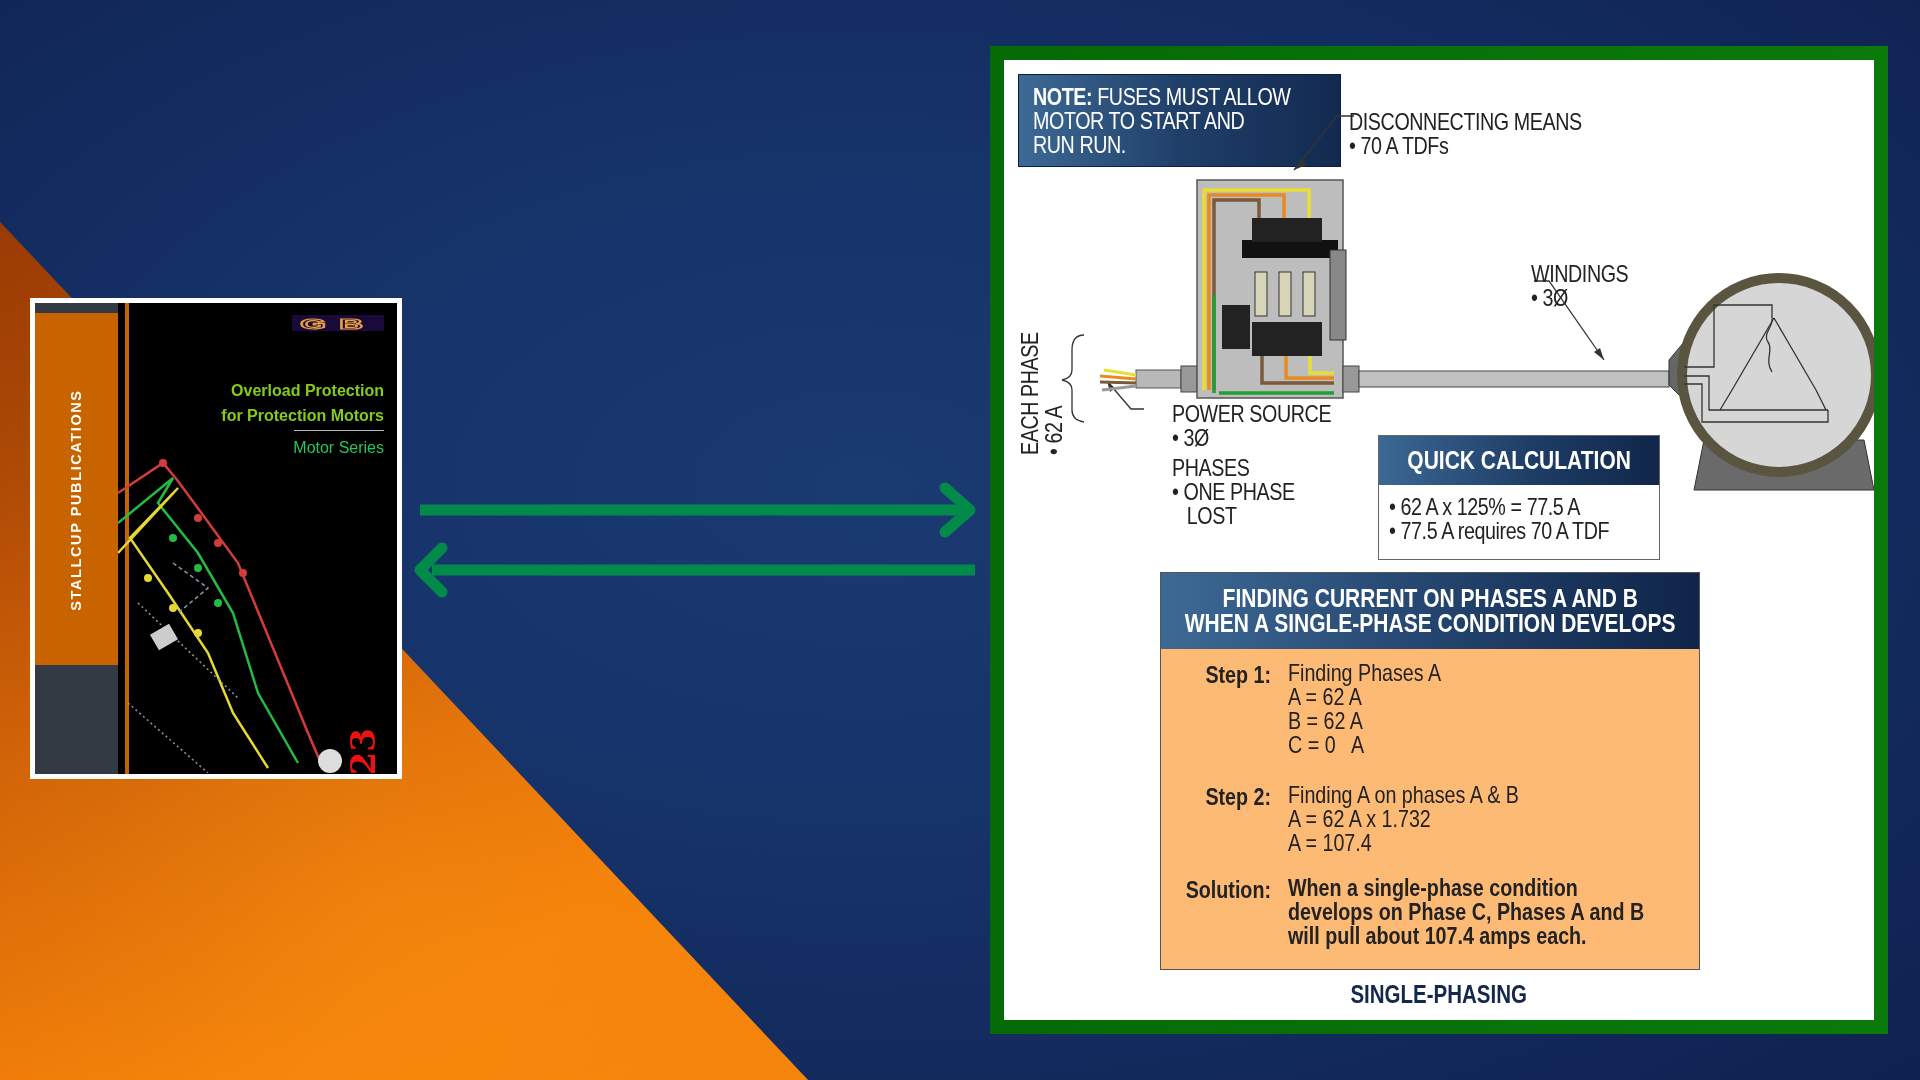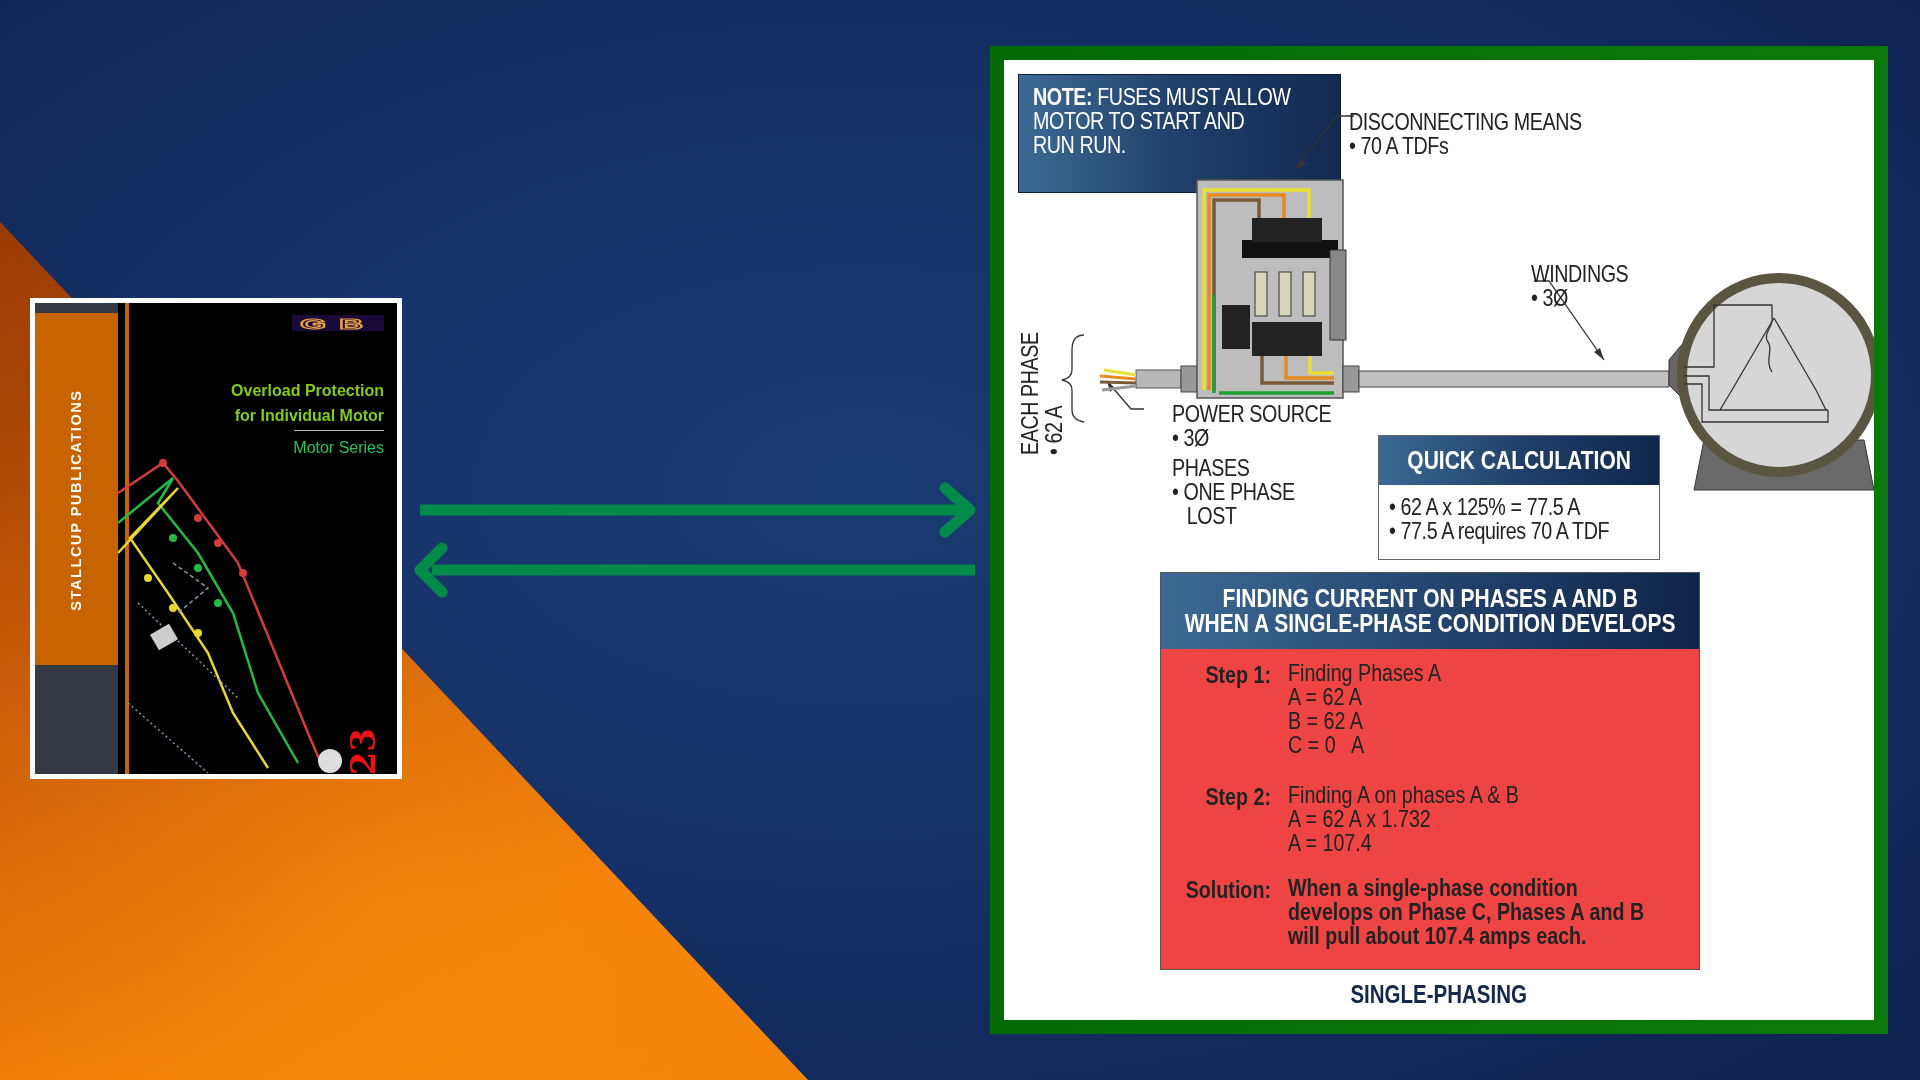--- a/index.html
+++ b/index.html
@@ -51,37 +51,37 @@
   .arrows { position:absolute; left:400px; top:470px; width:600px; height:140px; }
 
   
   .frame {
     position:absolute; left:990px; top:46px; width:898px; height:988px;
     background: linear-gradient(90deg, #066a06, #0a7a0a); box-sizing:border-box; padding:14px;
   }
   .panel { position:relative; width:100%; height:100%; background:#fff; overflow:hidden; }
   .dtext { position:absolute; color:#222; font-size:24px; line-height:24px; transform:scaleX(0.82); transform-origin:left top; white-space:nowrap; letter-spacing:-0.5px; }
   .note-box {
-    position:absolute; left:14px; top:14px; width:323px; height:119px;
+    position:absolute; left:14px; top:14px; width:323px; height:93px;
     background: linear-gradient(90deg, #3d6a95 0%, #1f3f69 50%, #132a50 100%);
     border:1px solid #0b1f3d; box-sizing:border-box;
   }
   .note-box .dtext { color:#fff; left:14px; top:10px; }
   .calc-box {
     position:absolute; left:374px; top:375px; width:282px; height:125px;
     border:1px solid #666; box-sizing:border-box; background:#fff;
   }
   .calc-head {
     height:49px; background: linear-gradient(90deg, #3b6894 0%, #1e3d66 55%, #10264a 100%);
     display:flex; align-items:center; justify-content:center;
   }
   .calc-head span { color:#fff; font-weight:bold; font-size:25px; transform:scaleX(0.84); white-space:nowrap; }
   .find-box {
     position:absolute; left:156px; top:512px; width:540px; height:398px;
-    border:1.5px solid #555; box-sizing:border-box; background:#ef4444;
+    border:1.5px solid #555; box-sizing:border-box; background:#fdba74;
   }
   .find-head {
     height:76px; background: linear-gradient(90deg, #3d6a95 0%, #24456f 50%, #0f2448 100%);
     display:flex; flex-direction:column; align-items:center; justify-content:center;
   }
   .find-head span { color:#fff; font-weight:bold; font-size:25px; line-height:25px; transform:scaleX(0.84); white-space:nowrap; }
   .step-label { position:absolute; font-weight:bold; font-size:24px; color:#222; transform:scaleX(0.82); transform-origin:right top; text-align:right; white-space:nowrap; }
   .step-body { position:absolute; font-size:24px; line-height:24px; color:#222; transform:scaleX(0.82); transform-origin:left top; white-space:nowrap; }
   .step-body.bold { font-weight:bold; }
   .caption { position:absolute; left:0; width:100%; top:920px; text-align:center;text-decoration:underline; }
@@ -100,21 +100,21 @@
     </div>
     <div class="cover-spine-bottom">
       
     </div>
     <div class="cover-divider"></div>
     <div class="gb-logo">
       <span>GB</span>
     </div>
     <div class="cover-title">
       <div>Overload Protection</div>
-      <div>for Individual Motor</div>
+      <div>for Protection Motors</div>
     </div>
     <div class="cover-rule"></div>
     <div class="cover-series">Motor Series</div>
     <svg class="cover-art" viewBox="0 0 260 330">
       <g fill="none" stroke-width="2.5">
         <polyline points="0,50 45,20 60,38 120,120 155,205 190,290 205,325" stroke="#d43c3c"></polyline>
         <polyline points="0,80 55,35 40,60 80,110 115,170 140,250 180,320" stroke="#22bb44"></polyline>
         <polyline points="0,110 60,45 12,95 50,150 90,210 115,270 150,325" stroke="#e6d830"></polyline>
         <polyline points="55,120 90,145 60,170" stroke="#8899aa" stroke-dasharray="4,3" stroke-width="1.5"></polyline>
         <polyline points="20,160 120,255" stroke="#8899aa" stroke-dasharray="2,3" stroke-width="1.5"></polyline>

